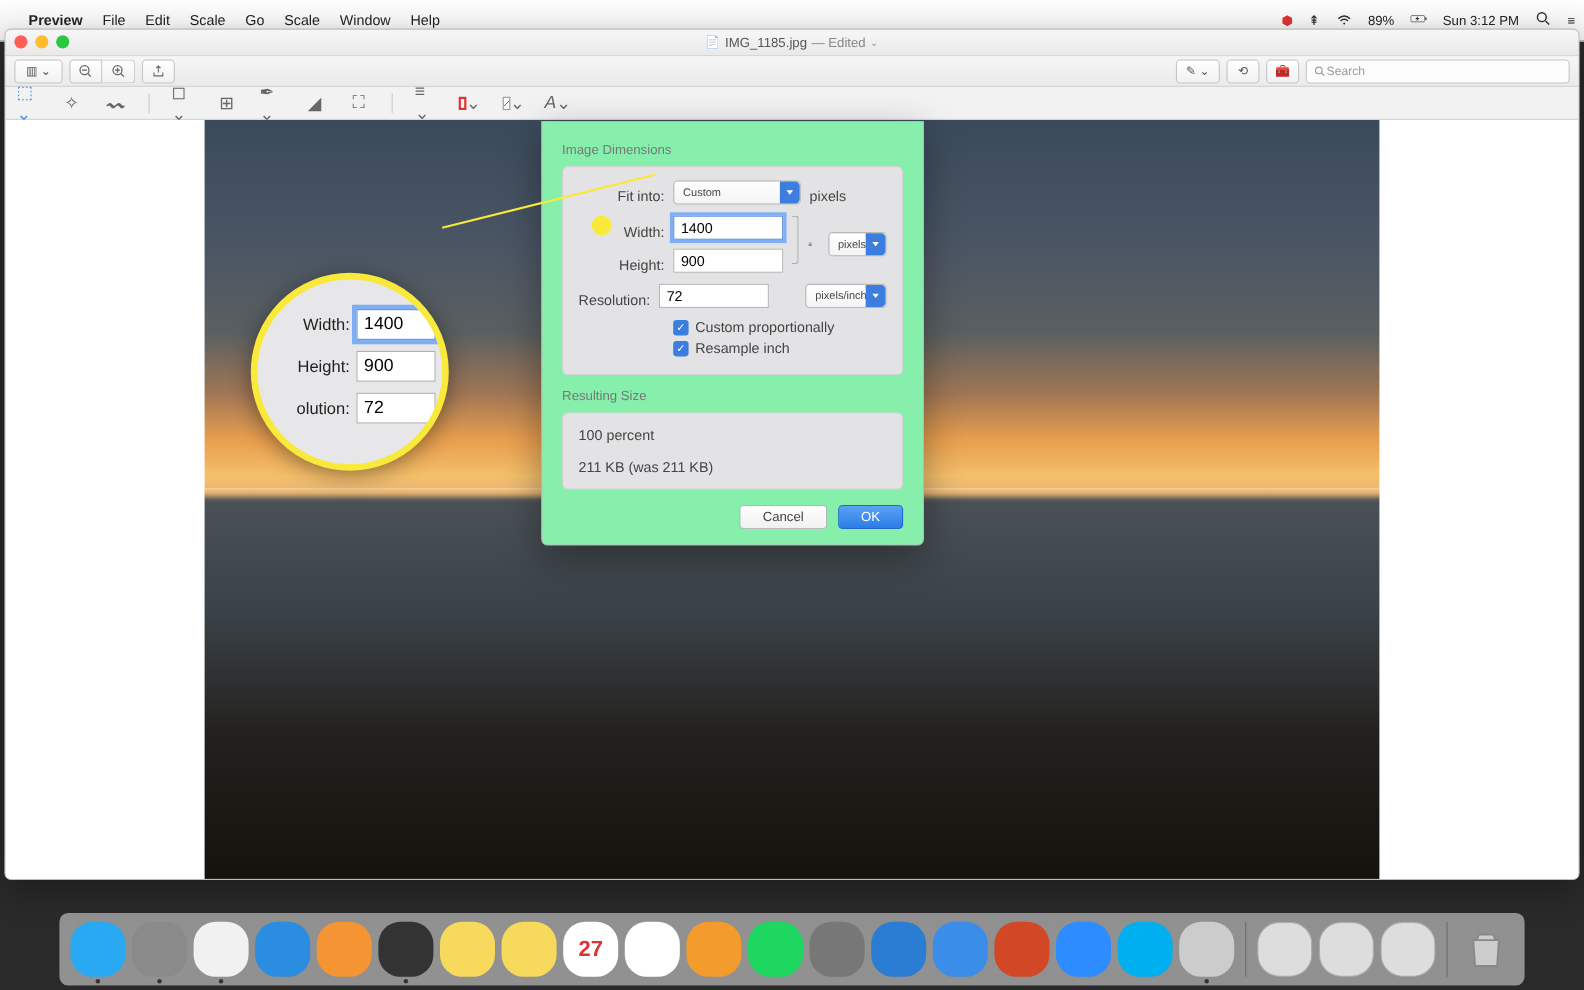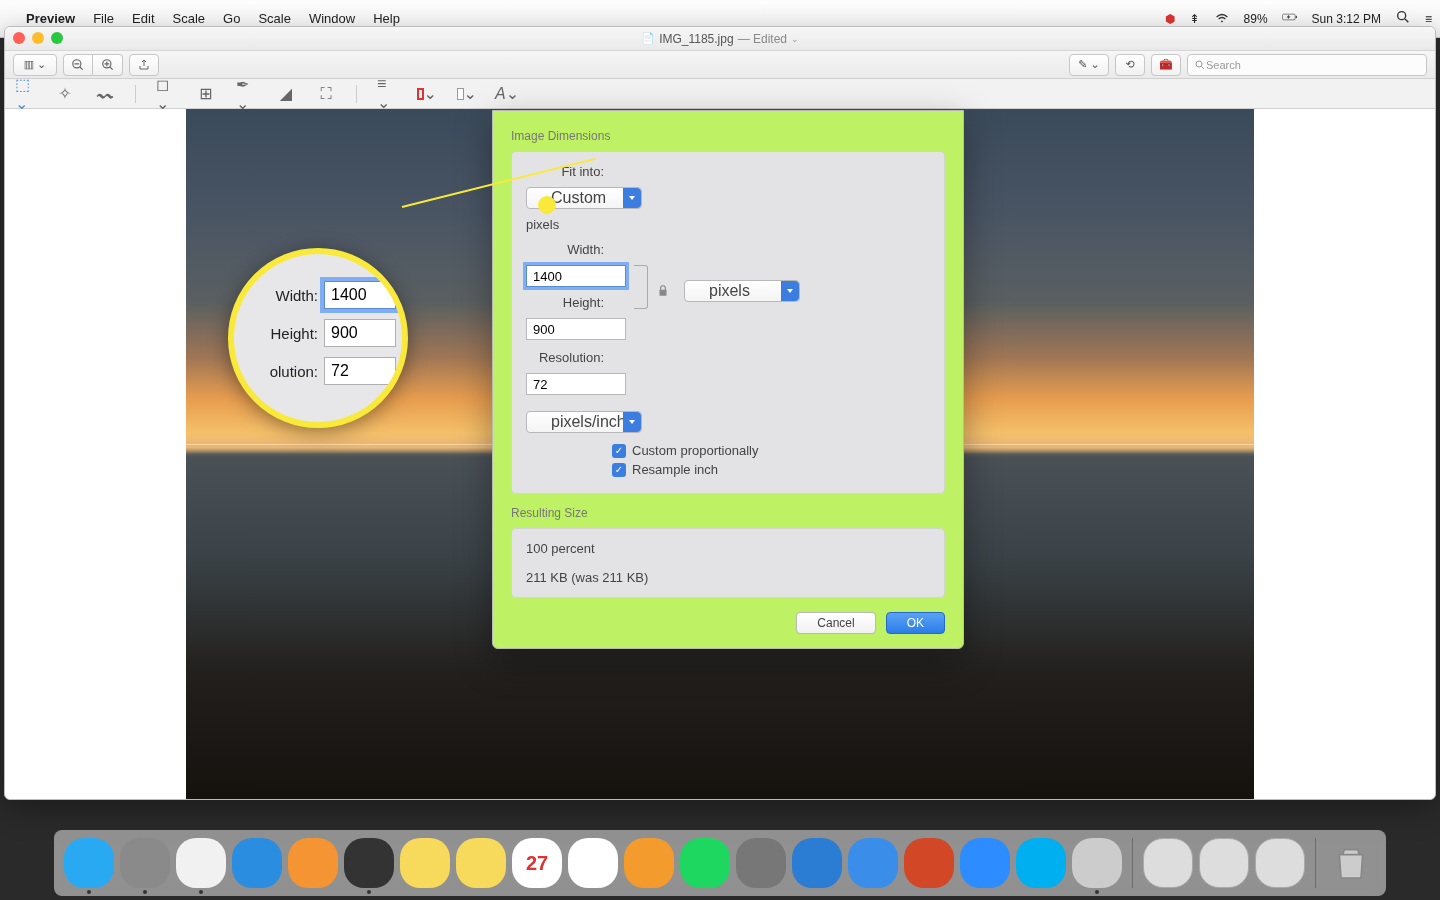--- a/index.html
+++ b/index.html
@@ -18,27 +18,27 @@
 .tgrp{display:flex;} .tgrp .tbtn{border-radius:0;} .tgrp .tbtn:first-child{border-radius:4px 0 0 4px;} .tgrp .tbtn:last-child{border-radius:0 4px 4px 0;border-left:none;}
 .toolbar1 .spacer{flex:1;}
 .search{width:240px;height:22px;border:1px solid #c6c6c6;border-radius:4px;background:#fcfcfc;display:flex;align-items:center;padding:0 6px;font-size:11px;color:#999;gap:0;}
 .toolbar2{height:30px;background:#f2f2f2;border-bottom:1px solid #d0d0d0;display:flex;align-items:center;padding:0 10px;gap:20px;}
 .ticon{width:20px;height:20px;display:flex;align-items:center;justify-content:center;color:#666;}
 .tsep{width:1px;height:18px;background:#ccc;}
 .canvas{position:absolute;top:82px;left:0;right:0;bottom:0;background:#fff;display:flex;justify-content:center;overflow:hidden;}
 .photo{position:relative;width:1068px;height:100%;background:linear-gradient(to bottom,#3a4a5a 0%,#4a5564 16%,#5a5f61 28%,#9f7655 36%, #e79d4e 42%, #f5c06a 47%, #e8b578 49%, #4a5157 50%, #3a4247 65%, #221f1c 82%, #15120e 100%);}
 .photo::before{content:"";position:absolute;top:48.5%;left:0;right:0;height:1px;background:rgba(255,230,180,.7);}
 .photo::after{content:"";position:absolute;top:49%;left:0;right:0;height:10px;background:linear-gradient(to bottom, rgba(255,200,100,.35), transparent);}
-.dialog{position:absolute;top:110px;left:492px;width:472px;background:#bef264;border:1px solid #b8b8b8;border-radius:0 0 6px 6px;box-shadow:0 12px 36px rgba(0,0,0,.35);font-size:13px;color:#444;padding:18px 18px 14px 18px;z-index:20;}
+.dialog{position:absolute;top:110px;left:492px;width:348px;background:#86efac;border:1px solid #b8b8b8;border-radius:0 0 6px 6px;box-shadow:0 12px 36px rgba(0,0,0,.35);font-size:13px;color:#444;padding:18px 18px 14px 18px;z-index:20;}
 .section-title{font-size:12px;color:#777;margin-bottom:8px;}
 .panel{background:#e3e3e5;border:1px solid #d3d3d3;border-radius:5px;padding:12px 14px;margin-bottom:12px;}
-.row{display:flex;align-items:flex-start;gap:8px;margin-bottom:10px;flex-direction:column;}
+.row{display:flex;align-items:flex-end;gap:8px;margin-bottom:10px;}
 .row:last-child{margin-bottom:0;}
 .lbl{width:78px;text-align:right;font-size:13px;}
-.popup{height:22px;border:1px solid #b8b8b8;border-radius:4px;background:linear-gradient(#fff,#f4f4f4);display:flex;align-items:center;padding:0 24px;font-size:16px;position:relative;}
+.popup{height:22px;border:1px solid #b8b8b8;border-radius:4px;background:linear-gradient(#fff,#f4f4f4);display:flex;align-items:center;padding:0 8px;font-size:10px;position:relative;}
 .popup .arrow{position:absolute;right:0;top:0;bottom:0;width:18px;background:#3b7ee0;border-radius:0 4px 4px 0;display:flex;align-items:center;justify-content:center;}
 .popup .arrow::after{content:"";width:0;height:0;border-left:3px solid transparent;border-right:3px solid transparent;border-top:4px solid #fff;}
 .txtin{height:22px;border:1px solid #b8b8b8;background:#fff;padding:0 6px;font-size:13px;}
 .txtin.focus{outline:3px solid #7faef5;border-color:#5a8cd2;}
 .bracket{width:14px;height:44px;border:1px solid #aaa;border-left:none;border-radius:0 3px 3px 0;position:relative;top:-4px;}
 .lock{width:14px;height:14px;color:#888;}
 .chk{display:flex;align-items:center;gap:6px;font-size:13px;margin-left:86px;margin-bottom:4px;}
 .chkbox{width:14px;height:14px;border-radius:3px;background:#3b7ee0;display:flex;align-items:center;justify-content:center;color:#fff;font-size:10px;}
 .result-panel{background:#e3e3e5;border:1px solid #d3d3d3;border-radius:5px;padding:12px 14px;margin-bottom:14px;}
 .result-panel div{font-size:13px;color:#444;margin-bottom:14px;}

